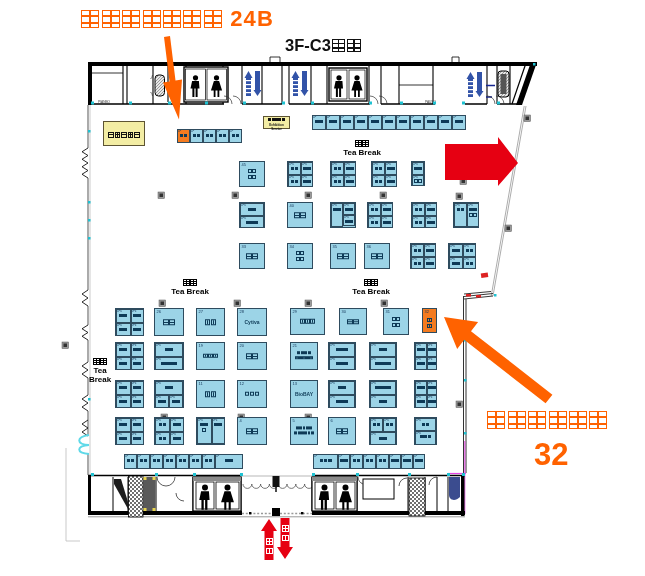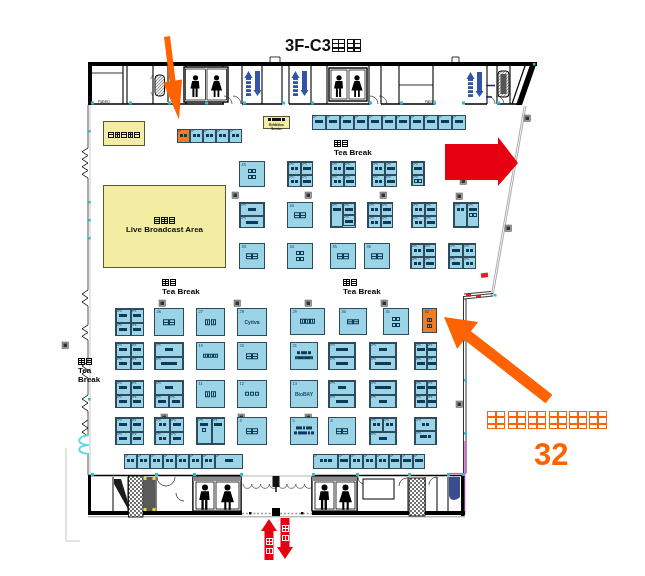--- a/index.html
+++ b/index.html
@@ -8,21 +8,21 @@
    color:#0E3A57;overflow:hidden;z-index:3}
 .bo{background:#F47B20}
 .num{position:absolute;top:0;left:1.5px;color:#15375a;z-index:2}
 .nm{position:absolute;left:0;top:50%;transform:translateY(-50%);width:100%;text-align:center;font-weight:bold}
 .q{position:absolute;box-sizing:border-box;border:0.5px solid #2E4B5E;text-align:center;
    overflow:hidden;color:#0E3A57;font-weight:bold}
 .qn{display:block;font-style:normal;font-size:2.8px;text-align:left;color:#15375a;line-height:3px;font-weight:normal}
 .yel{position:absolute;background:#F3EDA4;border:1px solid #5d5433;box-sizing:border-box;
      text-align:center;color:#111;z-index:2;display:flex;align-items:flex-start;justify-content:center}
 .yel span{display:block;width:100%}
-.tea{position:absolute;width:56px;text-align:left;font-size:8px;font-weight:bold;color:#000;line-height:9px;z-index:2}
+.tea{position:absolute;width:56px;text-align:center;font-size:8px;font-weight:bold;color:#000;line-height:9px;z-index:2}
 .t1{position:absolute;left:80px;top:6px;font-size:22px;font-weight:bold;color:#FF6200;z-index:6;letter-spacing:1.1px}
 .t2{position:absolute;left:285px;top:36px;font-size:16.5px;color:#111;z-index:6;font-weight:bold}
 .t3{position:absolute;left:486px;top:407px;font-size:22px;font-weight:bold;color:#FF6200;z-index:6;letter-spacing:2.2px}
 .t4{position:absolute;left:534px;top:437px;font-size:31px;font-weight:bold;color:#FF6200;z-index:6}
 .dt{position:absolute;color:#fff;font-weight:bold;text-align:center;z-index:6;line-height:9.5px}
 .vt{position:absolute;color:#fff;font-weight:bold;font-size:8px;line-height:9.5px;z-index:6;width:9px;text-align:center}
 .cjk{display:inline-block;width:.82em;height:.82em;margin:0 .055em;vertical-align:-.08em;
   border:.07em solid currentColor;box-sizing:border-box;
   background-image:linear-gradient(0deg,transparent 0 42%,currentColor 42% 58%,transparent 58%),
                    linear-gradient(90deg,transparent 0 42%,currentColor 42% 58%,transparent 58%)}
@@ -30,20 +30,21 @@
 .yel .cjk,.tea .cjk{border-width:.1em;background-image:
  linear-gradient(0deg,transparent 0 20%,currentColor 20% 36%,transparent 36% 58%,currentColor 58% 74%,transparent 74%),
  linear-gradient(90deg,transparent 0 42%,currentColor 42% 58%,transparent 58%)}
 .t1 .cjk,.t2 .cjk,.t3 .cjk{border-width:.085em;background-image:
  linear-gradient(0deg,transparent 0 20%,currentColor 20% 33%,transparent 33% 60%,currentColor 60% 73%,transparent 73%),
  linear-gradient(90deg,transparent 0 43%,currentColor 43% 57%,transparent 57%)}
 </style></head>
 <body>
 <div id="plan">
 
+<div class="t1"><i class="cjk"></i><i class="cjk"></i><i class="cjk"></i><i class="cjk"></i><i class="cjk"></i><i class="cjk"></i><i class="cjk"></i>&nbsp;24B</div>
 
 <div class="t2">3F-C3<i class="cjk"></i><i class="cjk"></i></div>
 <svg class="lay" width="645" height="576" viewBox="0 0 645 576">
 <defs>
         <pattern id="chk" width="4" height="4" patternUnits="userSpaceOnUse">
           <rect width="4" height="4" fill="#fff"></rect>
           <rect width="2" height="2" fill="#6f6f6f"></rect>
           <rect x="2" y="2" width="2" height="2" fill="#6f6f6f"></rect>
         </pattern>
         <pattern id="hat" width="3" height="3" patternUnits="userSpaceOnUse">
@@ -353,23 +354,20 @@
 </svg>
 
 <div class="yel" style="left:103px;top:121px;width:42px;height:25px">
       <span style="font-size:7px;font-weight:bold;line-height:25px"><i class="cjk"></i><i class="cjk"></i><i class="cjk"></i><i class="cjk"></i><i class="cjk"></i></span>
     </div>
 
 <div class="yel" style="left:263px;top:116px;width:27px;height:13px">
       <span style="font-size:3.6px;line-height:4.5px;font-weight:bold;margin-top:1px"><i class="cjk"></i><i class="cjk"></i><i class="cjk"></i><i class="cjk"></i><i class="cjk"></i><br><span style="font-size:3px">Exhibition Service</span></span>
     </div>
 
-<div class="yel" style="left:103px;top:185px;width:123px;height:83px">
-      <span style="font-size:8px;font-weight:bold;margin-top:30px"><i class="cjk"></i><i class="cjk"></i><i class="cjk"></i><br><span style="font-size:8px">Live Broadcast Area</span></span>
-    </div>
 <div class="tea" style="left:334px;top:139px"><i class="cjk"></i><i class="cjk"></i><br>Tea Break</div>
 <div class="tea" style="left:162px;top:278px"><i class="cjk"></i><i class="cjk"></i><br>Tea Break</div>
 <div class="tea" style="left:343px;top:278px"><i class="cjk"></i><i class="cjk"></i><br>Tea Break</div>
 <div class="tea" style="left:78px;top:357px;width:44px"><i class="cjk"></i><i class="cjk"></i><br>Tea<br>Break</div>
 
 <div class="b bo" style="left:177px;top:129px;width:13px;height:14px">
       <span class="q" style="left:0;top:0;width:11px;height:12px;border:none;font-size:4.5px;line-height:5.1px"><i class="qn">1F</i><i class="cjk"></i><i class="cjk"></i></span>
     </div>
 <div class="b" style="left:190px;top:129px;width:13px;height:14px">
       <span class="q" style="left:0;top:0;width:11px;height:12px;border:none;font-size:4.5px;line-height:5.1px"><i class="qn">1F</i><i class="cjk"></i><i class="cjk"></i></span>

